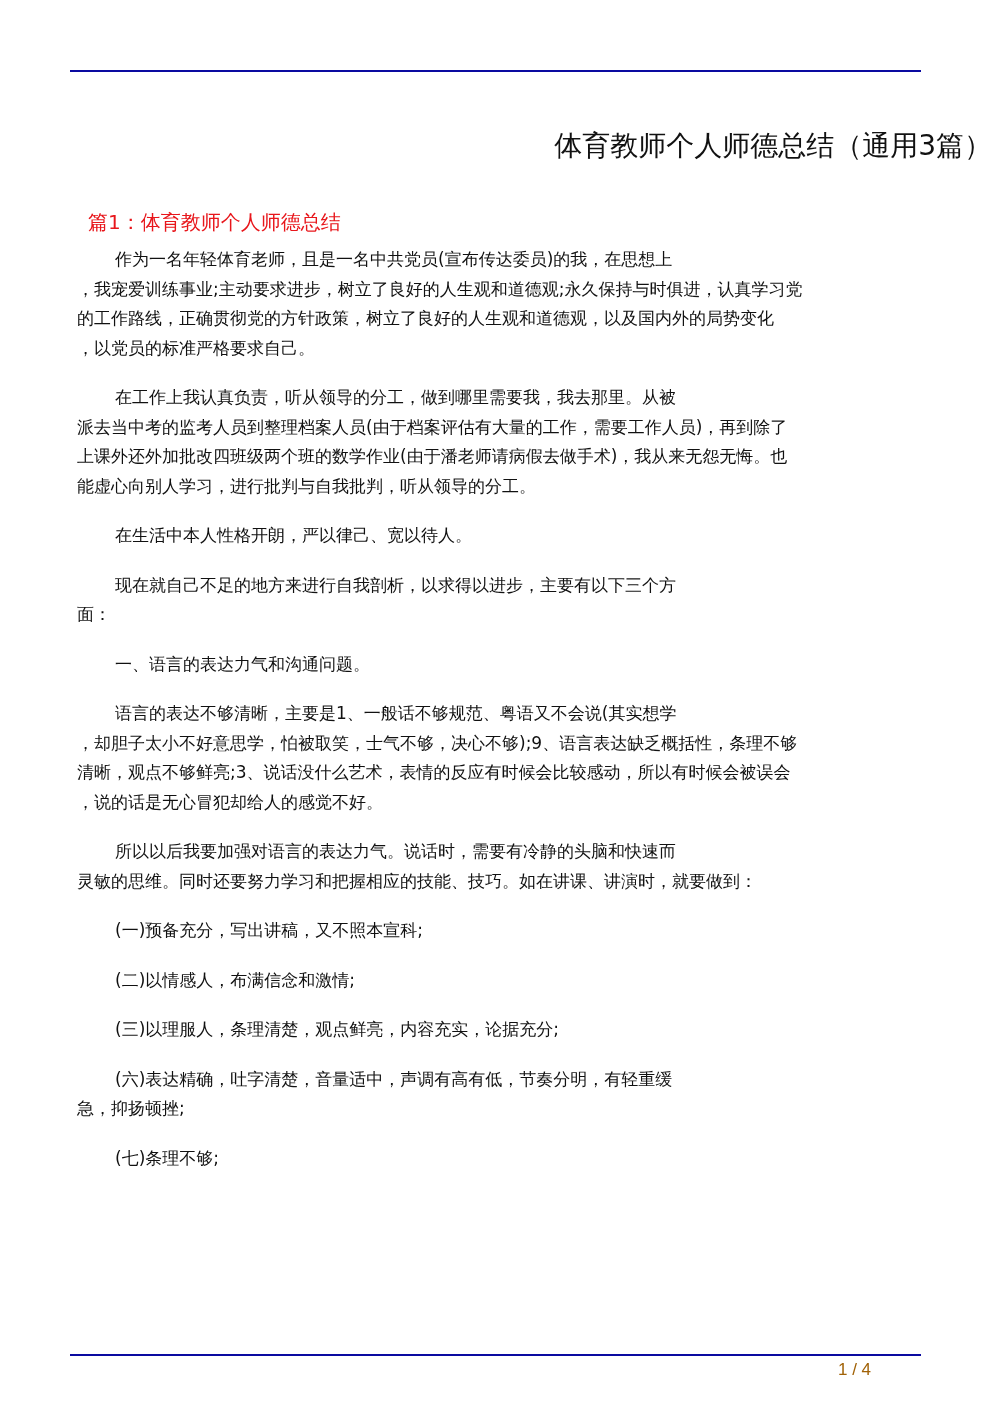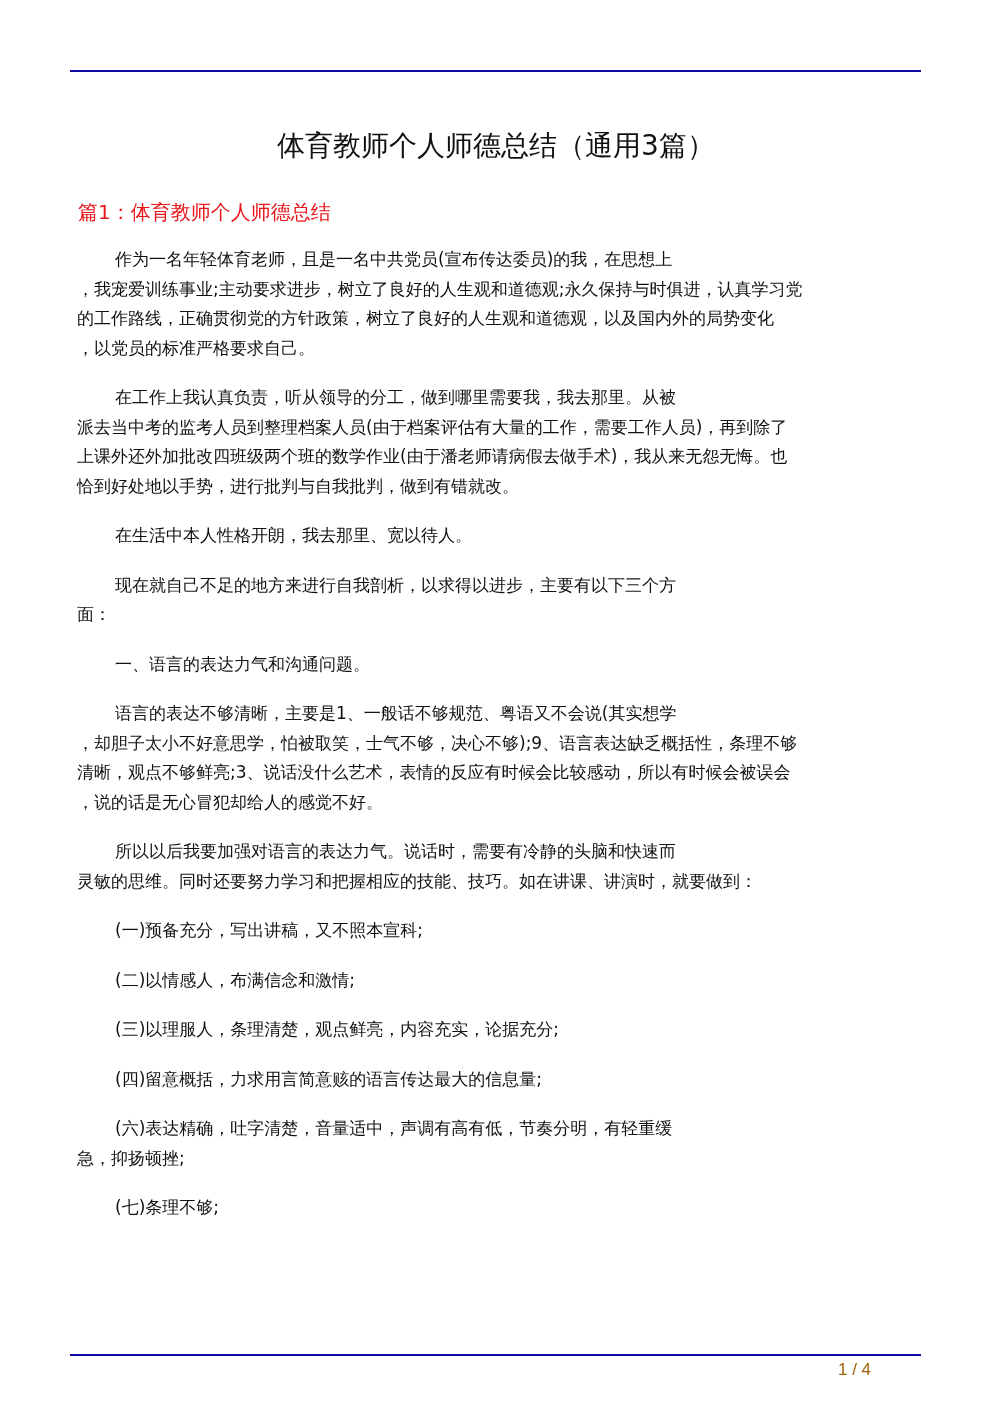--- a/index.html
+++ b/index.html
@@ -22,21 +22,21 @@
       height: 2px;
       background: #0a0aa0;
     }
     .rule.top { top: 70px; }
     .rule.bottom { top: 1354px; }
     .doc-title {
       position: absolute;
       top: 126px;
       left: 0;
       width: 992px;
-      text-align: center;
+      text-align: right;
       font-size: 28px;
       line-height: 40px;
       color: #111111;
       letter-spacing: 0px;
     }
     .section-heading {
       position: absolute;
       top: 188px;
       left: 70px;
       font-size: 20px;
@@ -73,37 +73,37 @@
       font-family: "Liberation Sans", sans-serif;
     }
   </style>
 </head>
 <body>
 
 <div class="rule top"></div>
 
 <h1 class="doc-title" style="margin:0;font-weight:normal;">体育教师个人师德总结（通用3篇）</h1>
 
-<h2 class="section-heading" style="margin:8px;font-weight:normal;">篇1：体育教师个人师德总结</h2>
+<h2 class="section-heading" style="margin:18px;font-weight:normal;">篇1：体育教师个人师德总结</h2>
 
 <div class="content">
   <p class="para">
     <span class="line">作为一名年轻体育老师，且是一名中共党员(宣布传达委员)的我，在思想上</span>
     <span class="line">，我宠爱训练事业;主动要求进步，树立了良好的人生观和道德观;永久保持与时俱进，认真学习党</span>
     <span class="line">的工作路线，正确贯彻党的方针政策，树立了良好的人生观和道德观，以及国内外的局势变化</span>
     <span class="line">，以党员的标准严格要求自己。</span>
   </p>
   <p class="para">
     <span class="line">在工作上我认真负责，听从领导的分工，做到哪里需要我，我去那里。从被</span>
     <span class="line">派去当中考的监考人员到整理档案人员(由于档案评估有大量的工作，需要工作人员)，再到除了</span>
     <span class="line">上课外还外加批改四班级两个班的数学作业(由于潘老师请病假去做手术)，我从来无怨无悔。也</span>
-    <span class="line">恰到好处地以手势，进行批判与自我批判，做到有错就改。</span>
+    <span class="line">能虚心向别人学习，进行批判与自我批判，听从领导的分工。</span>
   </p>
   <p class="para">
-    <span class="line">在生活中本人性格开朗，我去那里、宽以待人。</span>
+    <span class="line">在生活中本人性格开朗，严以律己、宽以待人。</span>
   </p>
   <p class="para">
     <span class="line">现在就自己不足的地方来进行自我剖析，以求得以进步，主要有以下三个方</span>
     <span class="line">面：</span>
   </p>
   <p class="para">
     <span class="line">一、语言的表达力气和沟通问题。</span>
   </p>
   <p class="para">
     <span class="line">语言的表达不够清晰，主要是1、一般话不够规范、粤语又不会说(其实想学</span>
@@ -118,23 +118,20 @@
   <p class="para">
     <span class="line">(一)预备充分，写出讲稿，又不照本宣科;</span>
   </p>
   <p class="para">
     <span class="line">(二)以情感人，布满信念和激情;</span>
   </p>
   <p class="para">
     <span class="line">(三)以理服人，条理清楚，观点鲜亮，内容充实，论据充分;</span>
   </p>
   <p class="para">
-    <span class="line">(四)留意概括，力求用言简意赅的语言传达最大的信息量;</span>
-  </p>
-  <p class="para">
     <span class="line">(六)表达精确，吐字清楚，音量适中，声调有高有低，节奏分明，有轻重缓</span>
     <span class="line">急，抑扬顿挫;</span>
   </p>
   <p class="para">
     <span class="line">(七)条理不够;</span>
   </p>
 </div>
 
 <div class="rule bottom"></div>
 

